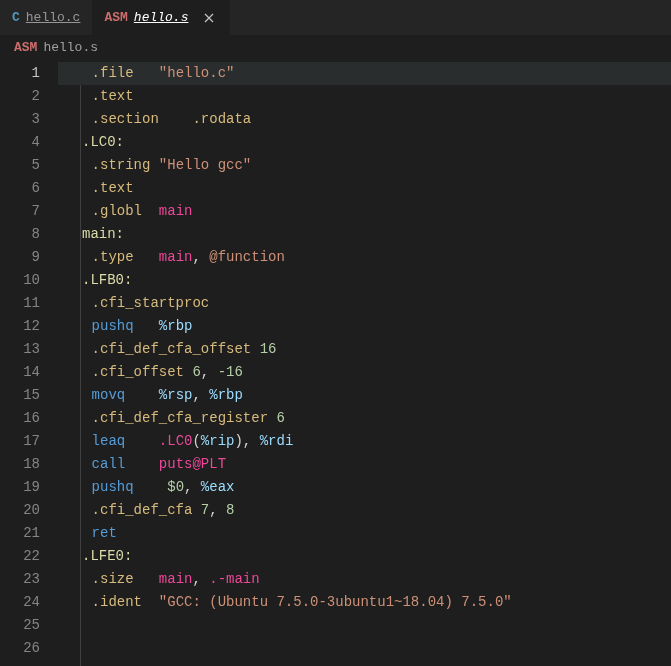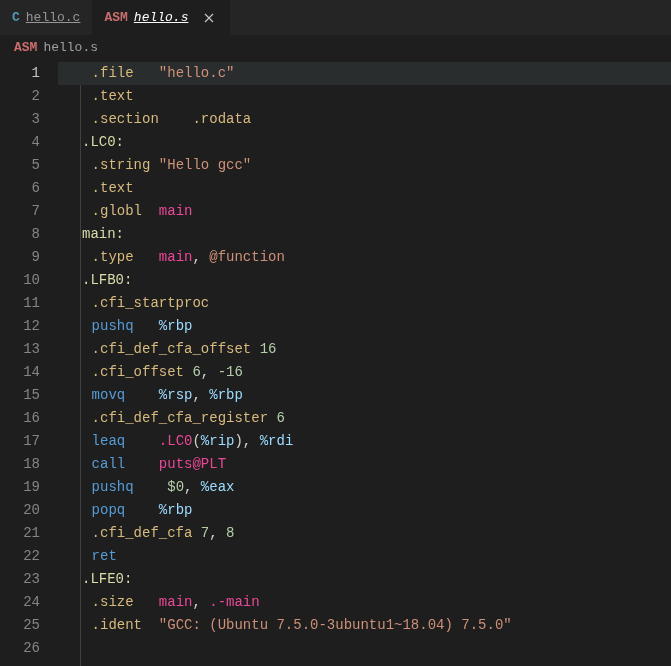--- a/index.html
+++ b/index.html
@@ -175,20 +175,19 @@
       <div class="code-line"><span class="f">.LFB0:</span></div>
       <div class="code-line"><span class="l">    </span><span class="d">.cfi_startproc</span></div>
       <div class="code-line"><span class="l">    </span><span class="k">pushq   </span><span class="r">%rbp</span></div>
       <div class="code-line"><span class="l">    </span><span class="d">.cfi_def_cfa_offset </span><span class="n">16</span></div>
       <div class="code-line"><span class="l">    </span><span class="d">.cfi_offset </span><span class="n">6</span><span class="l">, </span><span class="n">-16</span></div>
       <div class="code-line"><span class="l">    </span><span class="k">movq    </span><span class="r">%rsp</span><span class="l">, </span><span class="r">%rbp</span></div>
       <div class="code-line"><span class="l">    </span><span class="d">.cfi_def_cfa_register </span><span class="n">6</span></div>
       <div class="code-line"><span class="l">    </span><span class="k">leaq    </span><span class="c">.LC0</span><span class="l">(</span><span class="r">%rip</span><span class="l">), </span><span class="r">%rdi</span></div>
       <div class="code-line"><span class="l">    </span><span class="k">call    </span><span class="c">puts@PLT</span></div>
       <div class="code-line"><span class="l">    </span><span class="k">pushq    </span><span class="n">$0</span><span class="l">, </span><span class="r">%eax</span></div>
-      <div class="code-line"><span class="l">    </span><span class="k">popq    </span><span class="r">%rbp</span></div>
       <div class="code-line"><span class="l">    </span><span class="d">.cfi_def_cfa </span><span class="n">7</span><span class="l">, </span><span class="n">8</span></div>
       <div class="code-line"><span class="l">    </span><span class="k">ret</span></div>
       <div class="code-line"><span class="f">.LFE0:</span></div>
       <div class="code-line"><span class="l">    </span><span class="d">.size   </span><span class="c">main</span><span class="l">, </span><span class="c">.-main</span></div>
       <div class="code-line"><span class="l">    </span><span class="d">.ident  </span><span class="s">"GCC: (Ubuntu 7.5.0-3ubuntu1~18.04) 7.5.0"</span></div>
     </div>
 </div>
 
 </body></html>

